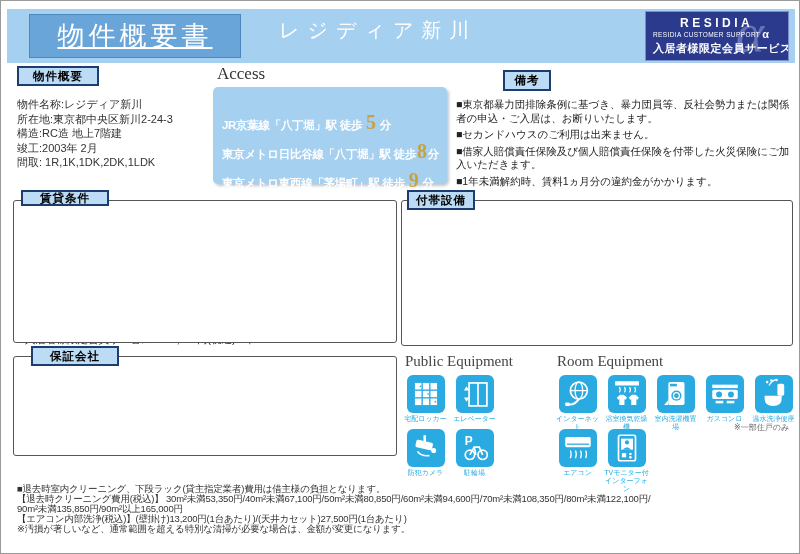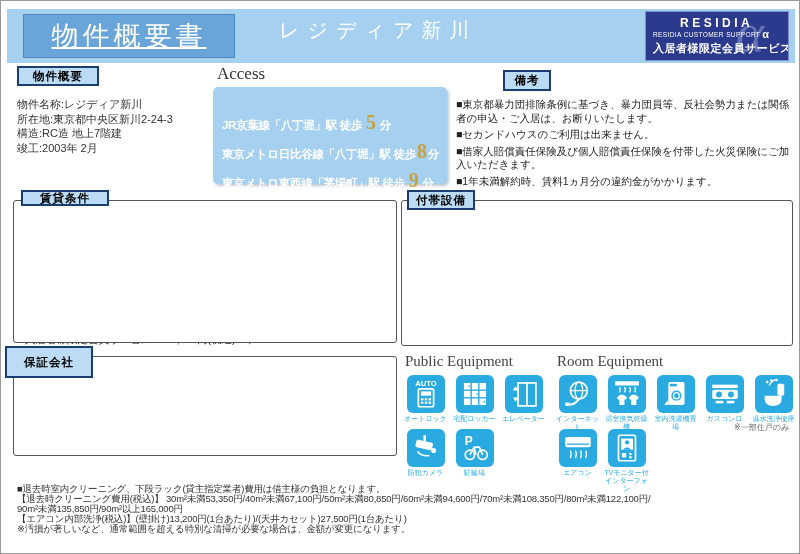--- a/index.html
+++ b/index.html
@@ -2,21 +2,21 @@
 <html><head>
 <meta charset="utf-8">
 <style>
   * { margin:0; padding:0; box-sizing:border-box; }
   body { background:#e8e8e8; font-family:"Liberation Sans","DejaVu Sans",sans-serif; }
   .page { position:relative; width:800px; height:554px; background:#fff; border:1px solid #9a9a9a;
           overflow:hidden; color:#222; }
 
   
   .band { position:absolute; left:6px; top:8px; width:788px; height:54px; background:#a6d0f0; }
-  .doc-title-box { position:absolute; left:16px; top:5px; width:212px; height:44px;
+  .doc-title-box { position:absolute; left:22px; top:5px; width:212px; height:44px;
                    background:#6aa5d9; border:1px solid #4d87bd;
                    display:flex; align-items:center; justify-content:center; }
   .doc-title-box span { font-family:"Liberation Serif","DejaVu Serif",serif; font-size:27px;
                         color:#fff; text-decoration:underline; letter-spacing:4px; font-weight:500; }
   .property-title { position:absolute; left:272px; top:8px; font-family:"Liberation Serif","DejaVu Serif",serif;
                     font-size:20px; color:#fff; letter-spacing:8px; white-space:nowrap; }
   .residia-badge { position:absolute; right:6px; top:2px; width:144px; height:50px;
                    background:#2b3a8c; border:1px solid #7e8dc8; padding:4px 6px 3px 7px;
                    color:#fff; overflow:hidden; }
   .residia-badge .alpha-big { position:absolute; right:24px; top:-10px;
@@ -111,20 +111,21 @@
       <div class="r3">入居者様限定会員サービス</div>
     </div>
   </div>
 
   <div class="legend" style="left:16px; top:65px; width:82px; height:20px;">物件概要</div>
   <div class="ov-lines">
     <div>物件名称:レジディア新川</div>
     <div>所在地:東京都中央区新川2-24-3</div>
     <div>構造:RC造 地上7階建</div>
     <div>竣工:2003年 2月</div>
+    <div>間取: 1R,1K,1DK,2DK,1LDK</div>
   </div>
 
   <div class="access-heading">Access</div>
   <div class="access-box">
     <div class="route">
       <span>JR京葉線「八丁堀」駅 徒歩 </span><span class="min">5</span><span> 分</span>
     </div>
     <div class="route">
       <span>東京メトロ日比谷線「八丁堀」駅 徒歩</span><span class="min">8</span><span>分</span>
     </div>
@@ -184,21 +185,21 @@
         <span class="lab">鍵交換費</span>
         <span>22,000円(税込) ※必須</span>
       </div>
     <div class="row member">
         <span class="lab">入居者様限定会員サービス</span>
         <span>11,000円(税込)/2年</span>
       </div>
   </div>
 
   <div class="frame" style="left:12px; top:355px; width:384px; height:100px;"></div>
-  <div class="legend" style="left:4px; top:345px; width:88px; height:32px;">保証会社</div>
+  <div class="legend" style="left:30px; top:345px; width:88px; height:20px;">保証会社</div>
   <div class="guar">
     <div class="co1">
       <svg width="12" height="15" viewBox="0 0 12 15">
         <rect x="2" y="1" width="8" height="12" rx="3" fill="#8c9cc0"></rect>
         <line x1="2" y1="5" x2="10" y2="5" stroke="#fff" stroke-width="1"></line>
         <line x1="2" y1="8" x2="10" y2="8" stroke="#fff" stroke-width="1"></line>
       </svg>
       <span class="irs-letters">I R S</span>
       <span>IUCレジデンシャルサポート合同会社</span>
     </div>
@@ -254,36 +255,20 @@
       </div>
   </div>
 
   <div class="equip-heading" style="left:404px; top:352px;">Public Equipment</div>
   <div class="equip-heading" style="left:556px; top:352px;">Room Equipment</div>
 
   <div class="icon-group" style="left:402px; top:374px;">
     <div class="icon-cell">
       <div class="icon-sq">
         <svg width="34" height="34" viewBox="0 0 40 40">
-            <text x="20" y="11" font-size="9" font-weight="bold" fill="#fff" text-anchor="middle" font-family="sans-serif">AUTO</text>
-            <rect x="11" y="14" width="18" height="21" rx="2" fill="none" stroke="#fff" stroke-width="2"></rect>
-            <rect x="14" y="17" width="12" height="5" fill="#fff"></rect>
-            <rect x="14" y="25" width="3" height="2.5" fill="#fff"></rect>
-            <rect x="18.5" y="25" width="3" height="2.5" fill="#fff"></rect>
-            <rect x="23" y="25" width="3" height="2.5" fill="#fff"></rect>
-            <rect x="14" y="29" width="3" height="2.5" fill="#fff"></rect>
-            <rect x="18.5" y="29" width="3" height="2.5" fill="#fff"></rect>
-            <rect x="23" y="29" width="3" height="2.5" fill="#fff"></rect>
-          </svg>
-      </div>
-      <div class="ilabel">オートロック</div>
-    </div>
-    <div class="icon-cell">
-      <div class="icon-sq">
-        <svg width="34" height="34" viewBox="0 0 40 40">
             <rect x="7" y="7" width="26" height="26" fill="#fff"></rect>
             <line x1="15.5" y1="7" x2="15.5" y2="33" stroke="#29abe2" stroke-width="1.6"></line>
             <line x1="24.5" y1="7" x2="24.5" y2="33" stroke="#29abe2" stroke-width="1.6"></line>
             <line x1="7" y1="15.5" x2="33" y2="15.5" stroke="#29abe2" stroke-width="1.6"></line>
             <line x1="7" y1="24.5" x2="33" y2="24.5" stroke="#29abe2" stroke-width="1.6"></line>
             <circle cx="13.5" cy="11" r="1" fill="#29abe2"></circle>
             <circle cx="22.5" cy="20" r="1" fill="#29abe2"></circle>
             <circle cx="31" cy="29" r="1" fill="#29abe2"></circle>
           </svg>
       </div>

